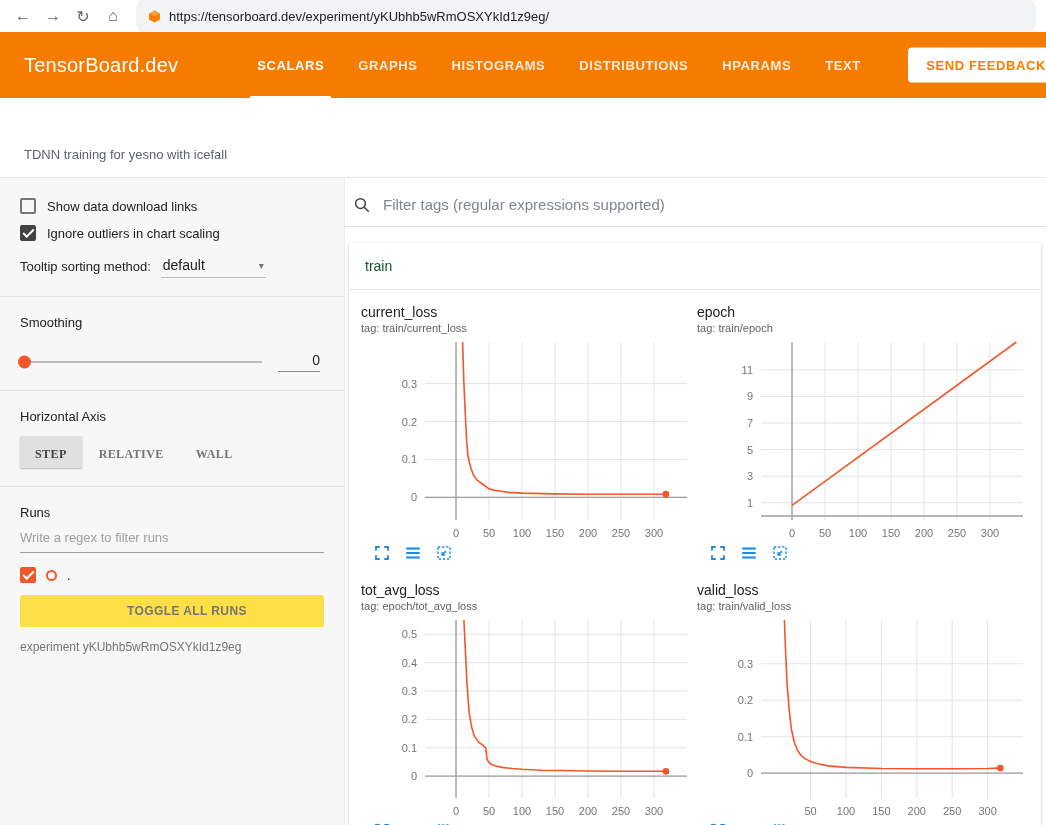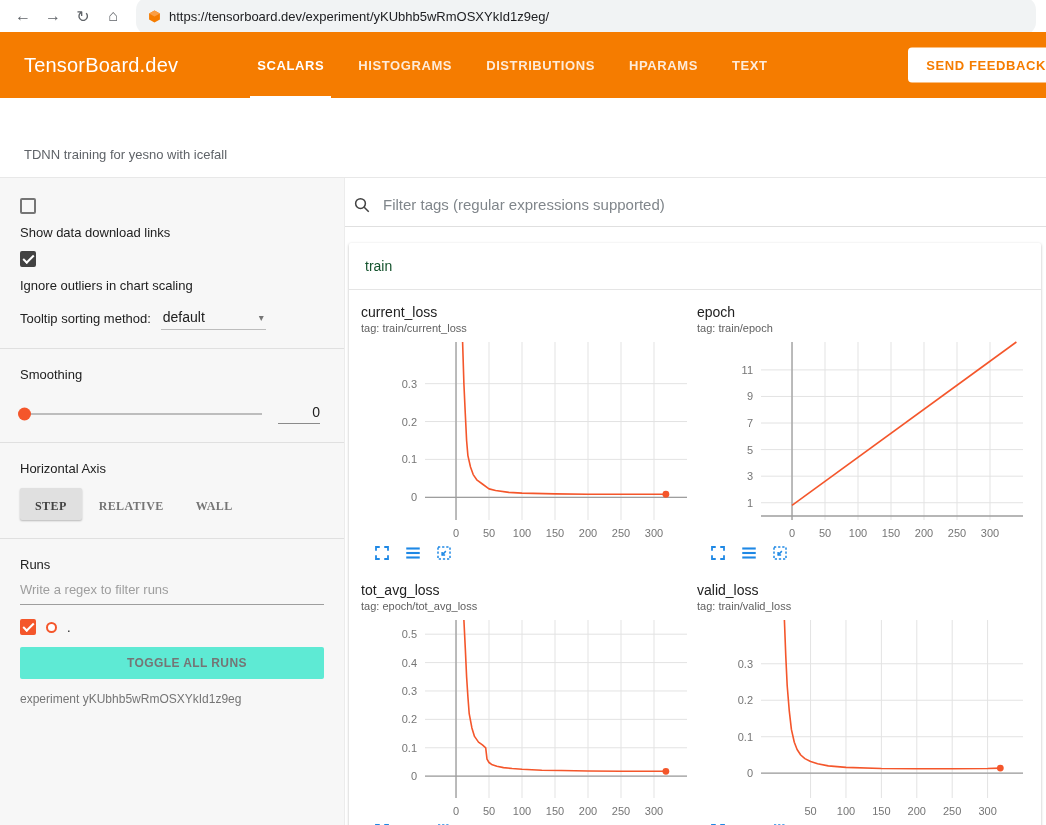--- a/index.html
+++ b/index.html
@@ -29,21 +29,21 @@
               background:#fff; color:#f57c00; font-size:13px; font-weight:700; letter-spacing:.6px;
               padding:10px 18px; border-radius:4px; border:none; white-space:nowrap; cursor:pointer; }
   
   .subheader { height:80px; border-bottom:1px solid #e8e8e8; display:flex; align-items:flex-end;
                padding:0 0 15px 24px; }
   .exp-title { font-size:13px; color:#5f6368; }
   
   .content { display:flex; height:647px; }
   .sidebar { width:345px; min-width:345px; background:#f7f7f7; border-right:1px solid #ececec;
              padding:20px 20px 0; overflow:hidden; }
-  .cb-row { display:flex; gap:11px; margin-bottom:11px; cursor:pointer;flex-direction:column; }
+  .cb-row { display:flex; align-items:center; gap:11px; margin-bottom:11px; cursor:pointer; }
   .cb { width:16px; height:16px; border:2px solid #757575; border-radius:2px; background:transparent; flex:none; }
   .cb.checked { background:#424242; border-color:#424242; }
   .cb.checked::after { content:""; display:block; width:9px; height:4px;
       border-left:2px solid #fff; border-bottom:2px solid #fff;
       transform:rotate(-45deg); margin:2px 0 0 1px; }
   .cb.orange { background:#f4562b; border-color:#f4562b; }
   .cb-label { font-size:13px; color:#212121; }
   .tooltip-row { display:flex; align-items:flex-end; gap:10px; margin-top:16px; }
   .tooltip-label { font-size:13px; color:#212121; padding-bottom:4px; }
   .select { border-bottom:1px solid #bdbdbd; width:105px; display:flex; justify-content:space-between;
@@ -62,21 +62,21 @@
               color:#757575; background:transparent; border:none; cursor:pointer;
               font-family:Liberation Serif, serif; }
   .axis-btn.active { background:#e0e0e0; color:#424242; border-radius:2px; box-shadow:0 1px 2px rgba(0,0,0,.25); }
   .runs-input { width:100%; background:transparent; border:none; outline:none;
                 border-bottom:1px solid #9e9e9e; font-size:13px; padding:8px 0 7px; margin-top:2px;
                 font-family:"Liberation Sans",sans-serif; color:#212121; }
   .runs-input::placeholder { color:#9e9e9e; }
   .run-row { display:flex; align-items:center; gap:10px; margin-top:14px; }
   .run-swatch { width:11px; height:11px; border:2px solid #f4562b; border-radius:50%; background:#fff; flex:none; }
   .run-name { font-size:13px; color:#212121; }
-  .toggle-btn { margin-top:12px; width:100%; height:32px; background:#5eead4; border:none;
+  .toggle-btn { margin-top:12px; width:100%; height:32px; background:#fde047; border:none;
                 color:#757575; font-size:12px; font-weight:600; letter-spacing:.4px; border-radius:2px;
                 cursor:pointer; font-family:"Liberation Sans",sans-serif;padding-left:36px; }
   .exp-caption { margin-top:13px; font-size:12px; color:#757575; }
   
   .main { flex:1; background:#fff; overflow:hidden; }
   .filter-row { display:flex; align-items:center; gap:10px; padding:17px 16px 12px 8px;
                 border-bottom:1px solid #e0e0e0; }
   .filter-input { flex:1; border:none; outline:none; font-size:15px; color:#212121; background:transparent;
                   font-family:"Liberation Sans",sans-serif; }
   .filter-input::placeholder { color:#80868b; }
@@ -106,20 +106,21 @@
         </svg>
     </span>
     <span class="url">https://tensorboard.dev/experiment/yKUbhb5wRmOSXYkId1z9eg/</span>
   </div>
 </div>
 
 <div class="appbar">
   <span class="brand">TensorBoard.dev</span>
   <div class="tabs">
     <span class="tab active">SCALARS</span>
+    <span class="tab">GRAPHS</span>
     <span class="tab">HISTOGRAMS</span>
     <span class="tab">DISTRIBUTIONS</span>
     <span class="tab">HPARAMS</span>
     <span class="tab">TEXT</span>
   </div>
   <button class="feedback">SEND FEEDBACK</button>
 </div>
 
 <div class="subheader">
   <span class="exp-title">TDNN training for yesno with icefall</span>

